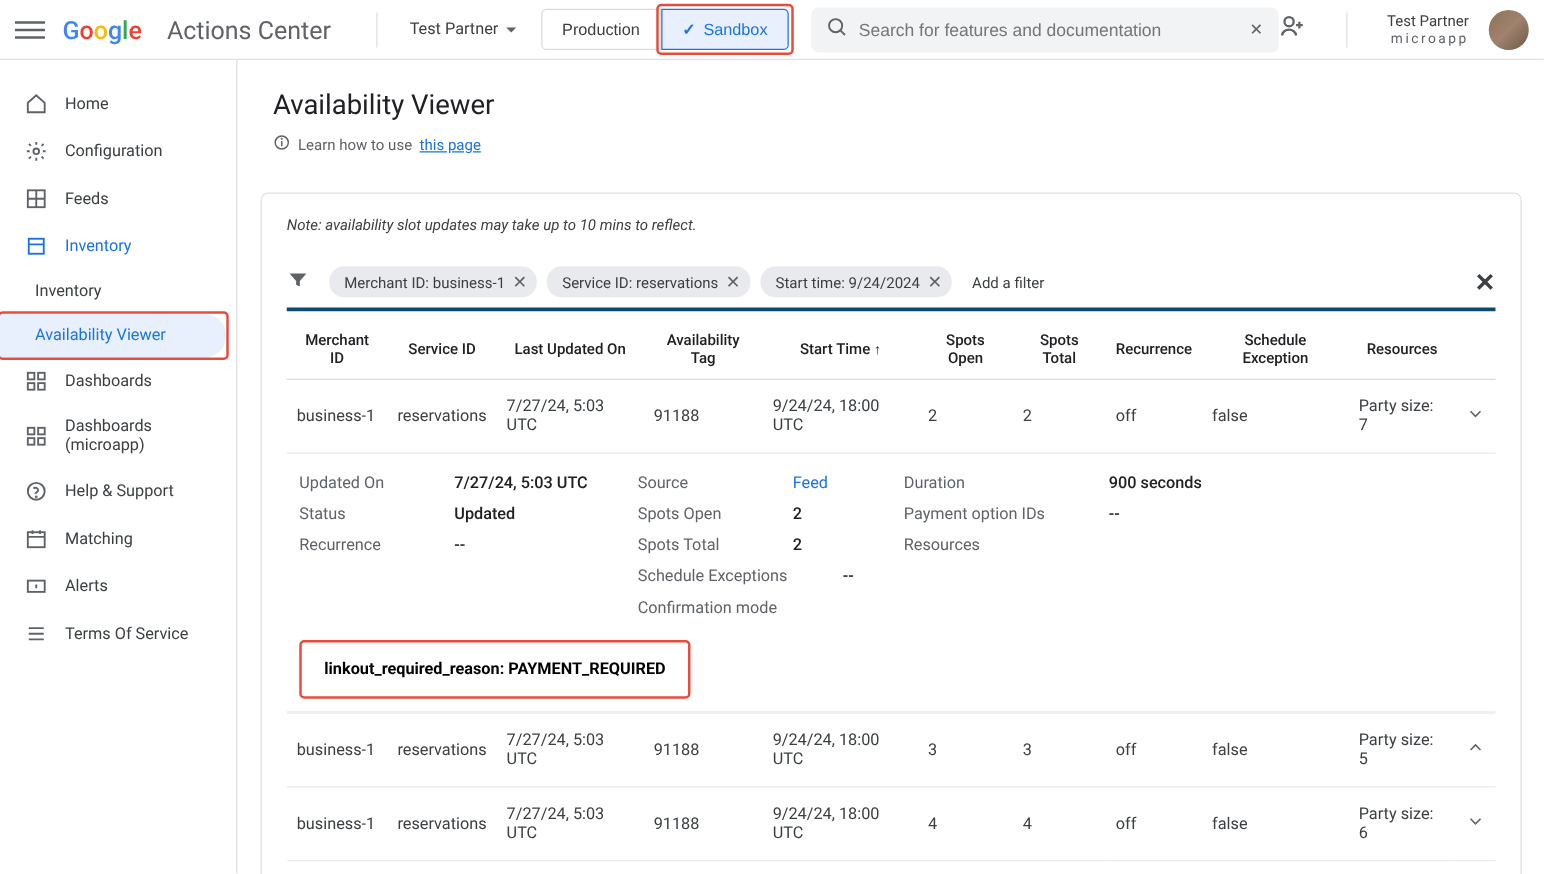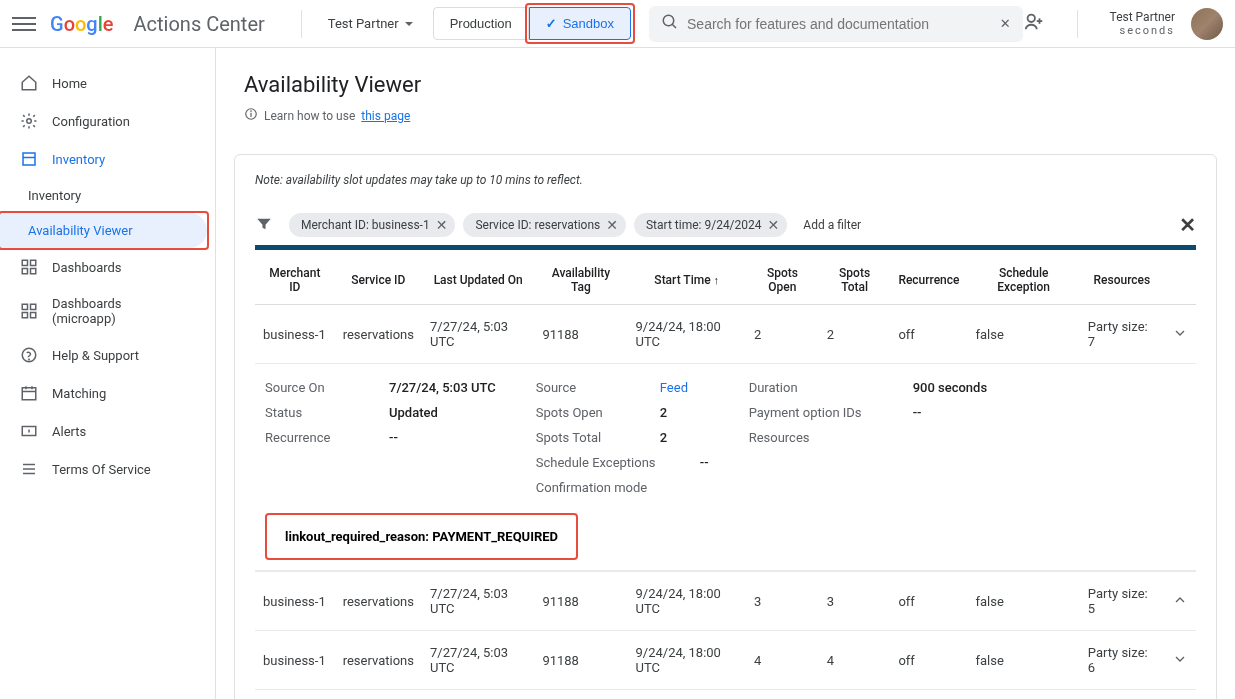--- a/index.html
+++ b/index.html
@@ -25,39 +25,39 @@
   .searchbar { flex: 1; max-width: 440px; margin-left: 18px; background: #f1f3f4; border-radius: 6px; display: flex; align-items: center; padding: 0 12px; height: 36px; }
   .searchbar input { flex: 1; border: none; background: transparent; outline: none; font-size: 14px; color: #5f6368; padding: 8px; }
   .search-icon, .clear-icon { color: #5f6368; cursor: pointer; }
   .header-right { margin-left: auto; display: flex; align-items: center; gap: 16px; }
   .person-icon { color: #5f6368; font-size: 18px; cursor: pointer; }
   .user-info { text-align: right; font-size: 12px; color: #3c4043; }
   .user-info .sub { color: #5f6368; font-size: 11px; letter-spacing: 2px; }
   .avatar { width: 32px; height: 32px; border-radius: 50%; background: linear-gradient(135deg, #8b7355 0%, #a0826d 50%, #6b5a47 100%); }
   
   .layout { display: flex; height: calc(100vh - 48px); }
-  .sidebar { width: 216px; border-right: 1px solid #e0e0e0; padding-top: 16px; overflow-y: auto; }
+  .sidebar { width: 190px; border-right: 1px solid #e0e0e0; padding-top: 16px; overflow-y: auto; }
   .nav-item { display: flex; align-items: center; gap: 14px; padding: 10px 20px; font-size: 13px; color: #3c4043; cursor: pointer; border-radius: 0 20px 20px 0; margin-right: 8px; }
   .nav-item.indent { padding-left: 28px; }
   .nav-item.active-page { color: #1a73e8; }
   .nav-item.selected { background: #e8f0fe; color: #1a73e8; position: relative; }
   .nav-item.selected::after { content: ''; position: absolute; top: -2px; left: -2px; right: -2px; bottom: -2px; border: 2px solid #e74c3c; border-radius: 4px; pointer-events: none; }
   .nav-icon { width: 18px; height: 18px; display: inline-flex; align-items: center; justify-content: center; color: #5f6368; }
   .nav-item.active-page .nav-icon, .nav-item.selected .nav-icon { color: #1a73e8; }
   
   .main { flex: 1; background: #fff; overflow-y: auto; }
   .page-header { padding: 24px 28px 14px; }
   .page-title { font-size: 22px; color: #202124; font-weight: 400; margin-bottom: 10px; }
   .help-line { display: flex; align-items: center; gap: 6px; font-size: 12px; color: #5f6368; }
   .help-line a { color: #1a73e8; text-decoration: underline; }
   
   .content-box { background: #fff; border: 1px solid #e0e0e0; border-radius: 6px; margin: 16px 18px; padding: 18px 20px; }
   .note { font-style: italic; font-size: 12px; margin-bottom: 18px; }
   
-  .filter-row { display: flex; align-items: center; gap: 8px; padding: 8px 0; border-bottom: 5px solid #0c4a6e; margin-bottom: 6px; }
+  .filter-row { display: flex; align-items: center; gap: 8px; padding: 8px 0; border-bottom: 3px solid #0c4a6e; margin-bottom: 6px; }
   .filter-icon { color: #5f6368; margin-right: 8px; }
   .chip { background: #e8eaed; border-radius: 12px; padding: 4px 8px 4px 12px; font-size: 12px; color: #3c4043; display: flex; align-items: center; gap: 6px; }
   .chip-close { color: #5f6368; cursor: pointer; font-size: 14px; }
   .add-filter { font-size: 12px; color: #3c4043; cursor: pointer; padding: 4px 8px; }
   .close-filters { margin-left: auto; color: #3c4043; font-size: 20px; cursor: pointer; font-weight: bold; }
   
   .datatable { width: 100%; border-collapse: collapse; }
   .datatable th { font-size: 12px; color: #202124; font-weight: 500; text-align: center; padding: 10px 8px; border-bottom: 1px solid #dadce0; }
   .datatable td { font-size: 13px; color: #3c4043; padding: 14px 8px; text-align: left; border-bottom: 1px solid #e8eaed; }
   .datatable td.left, .datatable th.left { text-align: left; }
@@ -116,21 +116,21 @@
       <svg width="22" height="22" viewBox="0 0 24 24" fill="none" stroke="#5f6368" stroke-width="2">
           <circle cx="9" cy="8" r="4"></circle>
           <path d="M3 20c0-3 3-5 6-5s6 2 6 5"></path>
           <line x1="18" y1="8" x2="18" y2="14"></line>
           <line x1="15" y1="11" x2="21" y2="11"></line>
         </svg>
     </span>
     <div class="divider"></div>
     <div class="user-info">
       <div>Test Partner</div>
-      <div class="sub">seconds</div>
+      <div class="sub">microapp</div>
     </div>
     <div class="avatar"></div>
   </div>
 </div>
 
 <div class="layout">
 
   <div class="sidebar">
     <div class="nav-item">
       <span class="nav-icon">
@@ -141,20 +141,30 @@
       <span>Home</span>
     </div>
     <div class="nav-item">
       <span class="nav-icon">
           <svg width="18" height="18" viewBox="0 0 24 24" fill="none" stroke="currentColor" stroke-width="2">
             <circle cx="12" cy="12" r="3"></circle>
             <path d="M12 2v3M12 19v3M4.2 4.2l2.1 2.1M17.7 17.7l2.1 2.1M2 12h3M19 12h3M4.2 19.8l2.1-2.1M17.7 6.3l2.1-2.1"></path>
           </svg>
         </span>
       <span>Configuration</span>
+    </div>
+    <div class="nav-item">
+      <span class="nav-icon">
+          <svg width="18" height="18" viewBox="0 0 24 24" fill="none" stroke="currentColor" stroke-width="2">
+            <rect x="3" y="3" width="18" height="18"></rect>
+            <line x1="3" y1="12" x2="21" y2="12"></line>
+            <line x1="12" y1="3" x2="12" y2="21"></line>
+          </svg>
+        </span>
+      <span>Feeds</span>
     </div>
     <div class="nav-item active-page">
       <span class="nav-icon">
           <svg width="18" height="18" viewBox="0 0 24 24" fill="none" stroke="currentColor" stroke-width="2">
             <rect x="4" y="4" width="16" height="16"></rect>
             <line x1="4" y1="10" x2="20" y2="10"></line>
           </svg>
         </span>
       <span>Inventory</span>
     </div>
@@ -296,21 +306,21 @@
             <td class="expand-cell"><svg width="16" height="16" viewBox="0 0 24 24" fill="none" stroke="#5f6368" stroke-width="2">
                   <polyline points="6 9 12 15 18 9"></polyline>
                 </svg></td>
           </tr>
           <tr>
               <td colspan="11" style="padding:0;">
             <div class="details-panel">
               <div class="details-grid">
                 <div class="details-col">
                   <div class="detail-row">
-                        <span class="detail-label">Source On</span>
+                        <span class="detail-label">Updated On</span>
                         <span class="detail-value">7/27/24, 5:03 UTC</span>
                       </div>
                   <div class="detail-row">
                         <span class="detail-label">Status</span>
                         <span class="detail-value">Updated</span>
                       </div>
                   <div class="detail-row">
                         <span class="detail-label">Recurrence</span>
                         <span class="detail-value">--</span>
                       </div>

